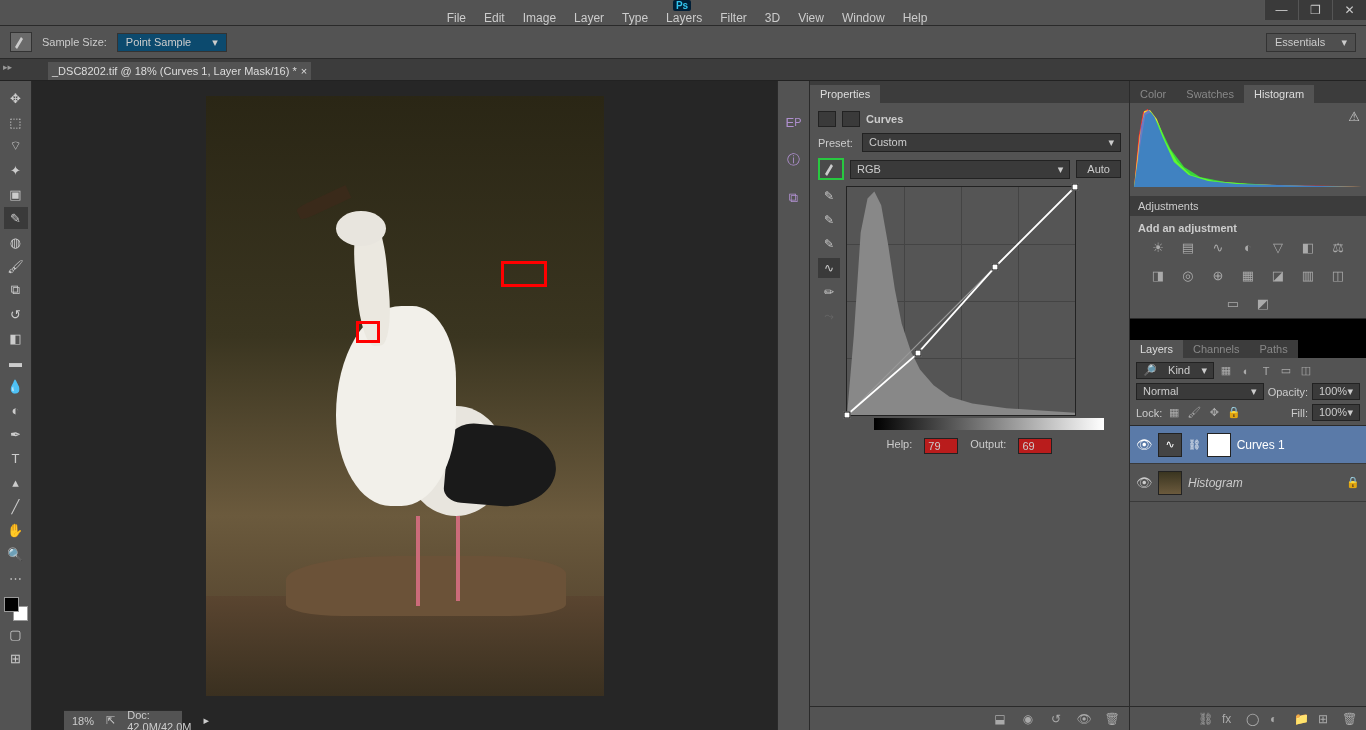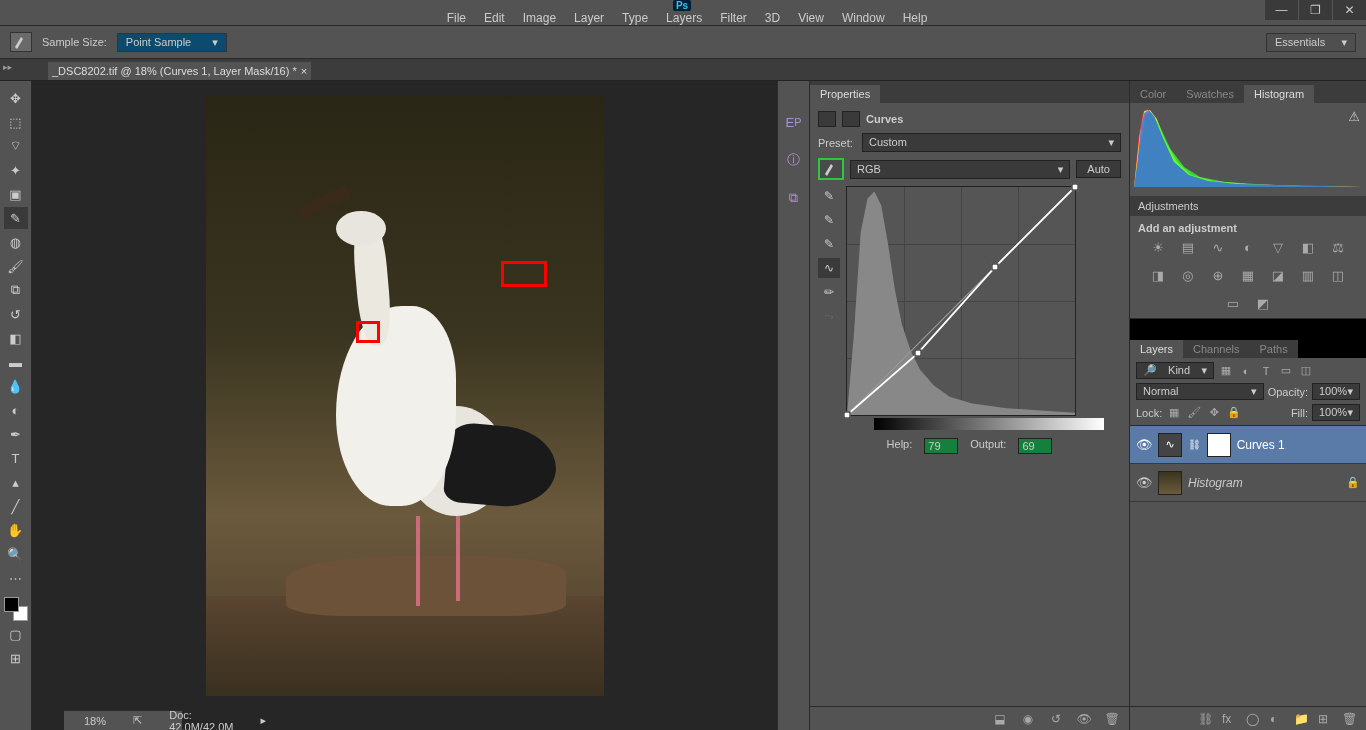--- a/index.html
+++ b/index.html
@@ -44,21 +44,21 @@
 .bird-head { position: absolute; left: 130px; top: 115px; width: 50px; height: 35px; background: #e8e5de; border-radius: 50%; }
 .bird-beak { position: absolute; left: 90px; top: 100px; width: 55px; height: 14px; background: #3a2a1a; transform: rotate(-25deg); border-radius: 20% 0 0 20%; }
 .bird-legs { position: absolute; left: 210px; top: 420px; width: 4px; height: 90px; background: #cc6b7a; }
 .bird-legs2 { position: absolute; left: 250px; top: 420px; width: 4px; height: 85px; background: #cc6b7a; }
 .water { position: absolute; left: 0; bottom: 0; width: 100%; height: 100px; background: linear-gradient(180deg, #5a4530 0%, #3a3020 100%); }
 .rock { position: absolute; left: 80px; bottom: 80px; width: 280px; height: 60px; background: #6b5238; border-radius: 40% 30% 20% 20%; }
 .redbox1 { position: absolute; left: 295px; top: 165px; width: 46px; height: 26px; border: 3px solid #ff0000; }
 .redbox2 { position: absolute; left: 150px; top: 225px; width: 24px; height: 22px; border: 3px solid #ff0000; }
 
 
-.statusbar { position: absolute; left: 32px; right: 595px; bottom: 0; height: 20px; background: #535353; border-top: 1px solid #2a2a2a; display: flex; align-items: center; gap: 27px; padding-left: 20px; font-size: 11px; }
+.statusbar { position: absolute; left: 32px; right: 595px; bottom: 0; height: 20px; background: #535353; border-top: 1px solid #2a2a2a; display: flex; align-items: center; gap: 12px; padding-left: 8px; font-size: 11px; }
 
 
 .right-collapsed { width: 32px; background: #535353; border-left: 1px solid #2a2a2a; display: flex; flex-direction: column; align-items: center; padding-top: 30px; gap: 16px; }
 .right-collapsed .ci { width: 22px; height: 22px; display: flex; align-items: center; justify-content: center; font-size: 13px; color: #b090d0; }
 
 
 .props-col { width: 320px; background: #535353; border-left: 1px solid #2a2a2a; display: flex; flex-direction: column; }
 .panel-tab-row { height: 22px; background: #3c3c3c; display: flex; align-items: flex-end; }
 .panel-tab { padding: 3px 10px; background: #535353; font-size: 11px; color: #ddd; }
 .panel-tab.inactive { background: #3c3c3c; color: #888; }
@@ -78,21 +78,21 @@
 
 .curve-graph { width: 230px; height: 230px; background: #555; border: 1px solid #222; position: relative; }
 .grid-line-v { position: absolute; top: 0; bottom: 0; width: 1px; background: #444; }
 .grid-line-h { position: absolute; left: 0; right: 0; height: 1px; background: #444; }
 .hist-shape { position: absolute; bottom: 0; left: 0; width: 100%; height: 100%; }
 .curve-line { position: absolute; top: 0; left: 0; width: 100%; height: 100%; }
 .curve-pt { position: absolute; width: 7px; height: 7px; background: #fff; border: 1px solid #000; transform: translate(-50%, 50%); }
 .bw-gradient { height: 12px; width: 230px; background: linear-gradient(90deg, #000, #fff); margin-left: 28px; margin-top: 2px; }
 
 .io-row { display: flex; gap: 12px; margin-top: 8px; justify-content: center; font-size: 11px; }
-.io-row input { width: 34px; background: #15803d; border: 1px solid #222; color: #ccc; font-size: 11px; padding: 1px 3px; }
+.io-row input { width: 34px; background: #b91c1c; border: 1px solid #222; color: #ccc; font-size: 11px; padding: 1px 3px; }
 
 .props-footer { height: 24px; border-top: 1px solid #2a2a2a; display: flex; justify-content: flex-end; align-items: center; gap: 10px; padding-right: 8px; }
 .props-footer .pf { width: 18px; height: 16px; color: #aaa; display: flex; align-items: center; justify-content: center; font-size: 12px; }
 
 
 .panels-col { width: 237px; background: #535353; border-left: 1px solid #2a2a2a; display: flex; flex-direction: column; }
 .hist-panel { height: 115px; display: flex; flex-direction: column; }
 .hist-tabs { height: 22px; background: #3c3c3c; display: flex; align-items: flex-end; }
 .hist-body { flex: 1; background: #535353; position: relative; padding: 4px; }
 .hist-svg { width: 100%; height: 80px; }

